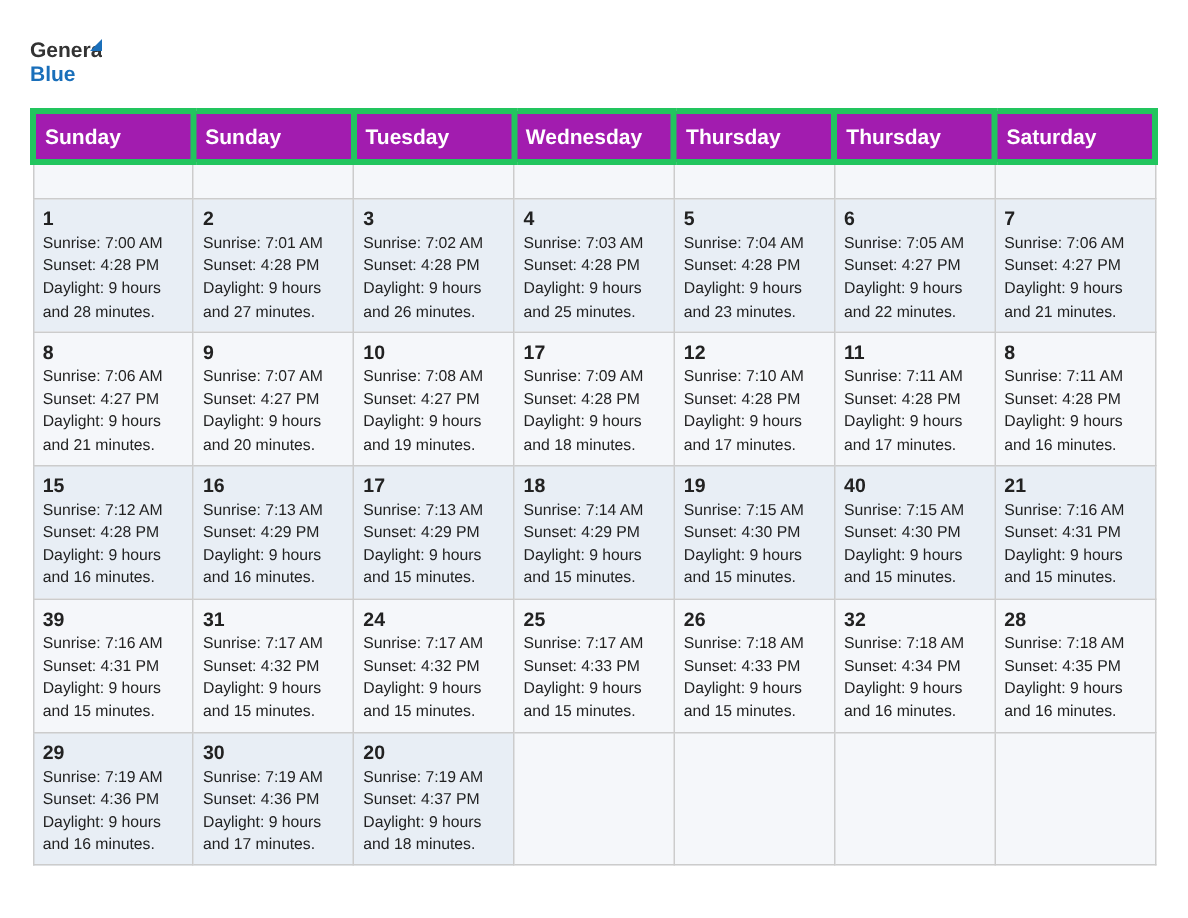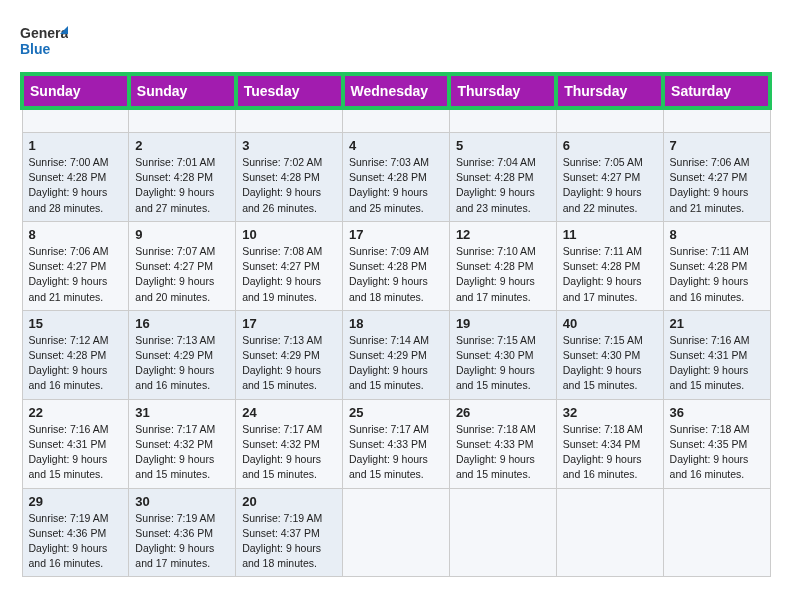--- a/index.html
+++ b/index.html
@@ -198,21 +198,21 @@
           <span class="day-num">40</span>
           <div class="day-info">Sunrise: 7:15 AM<br>Sunset: 4:30 PM<br>Daylight: 9 hours and 15 minutes.</div>
         </td>
         <td>
           <span class="day-num">21</span>
           <div class="day-info">Sunrise: 7:16 AM<br>Sunset: 4:31 PM<br>Daylight: 9 hours and 15 minutes.</div>
         </td>
       </tr>
       <tr>
         <td>
-          <span class="day-num">22</span>
+          <span class="day-num">39</span>
           <div class="day-info">Sunrise: 7:16 AM<br>Sunset: 4:31 PM<br>Daylight: 9 hours and 15 minutes.</div>
         </td>
         <td>
           <span class="day-num">31</span>
           <div class="day-info">Sunrise: 7:17 AM<br>Sunset: 4:32 PM<br>Daylight: 9 hours and 15 minutes.</div>
         </td>
         <td>
           <span class="day-num">24</span>
           <div class="day-info">Sunrise: 7:17 AM<br>Sunset: 4:32 PM<br>Daylight: 9 hours and 15 minutes.</div>
         </td>
@@ -222,21 +222,21 @@
         </td>
         <td>
           <span class="day-num">26</span>
           <div class="day-info">Sunrise: 7:18 AM<br>Sunset: 4:33 PM<br>Daylight: 9 hours and 15 minutes.</div>
         </td>
         <td>
           <span class="day-num">32</span>
           <div class="day-info">Sunrise: 7:18 AM<br>Sunset: 4:34 PM<br>Daylight: 9 hours and 16 minutes.</div>
         </td>
         <td>
-          <span class="day-num">36</span>
+          <span class="day-num">28</span>
           <div class="day-info">Sunrise: 7:18 AM<br>Sunset: 4:35 PM<br>Daylight: 9 hours and 16 minutes.</div>
         </td>
       </tr>
       <tr>
         <td>
           <span class="day-num">29</span>
           <div class="day-info">Sunrise: 7:19 AM<br>Sunset: 4:36 PM<br>Daylight: 9 hours and 16 minutes.</div>
         </td>
         <td>
           <span class="day-num">30</span>

